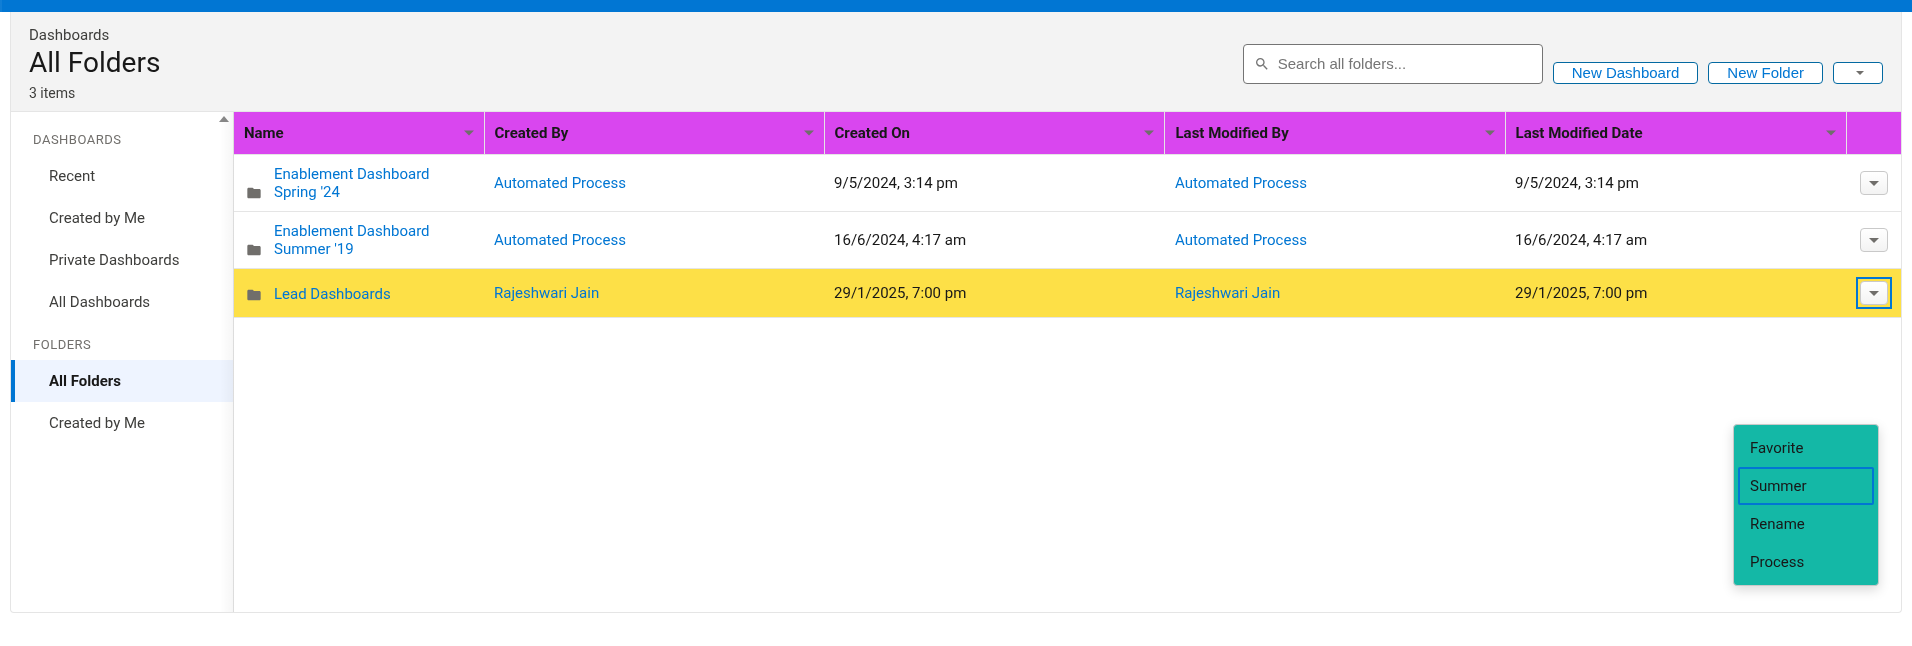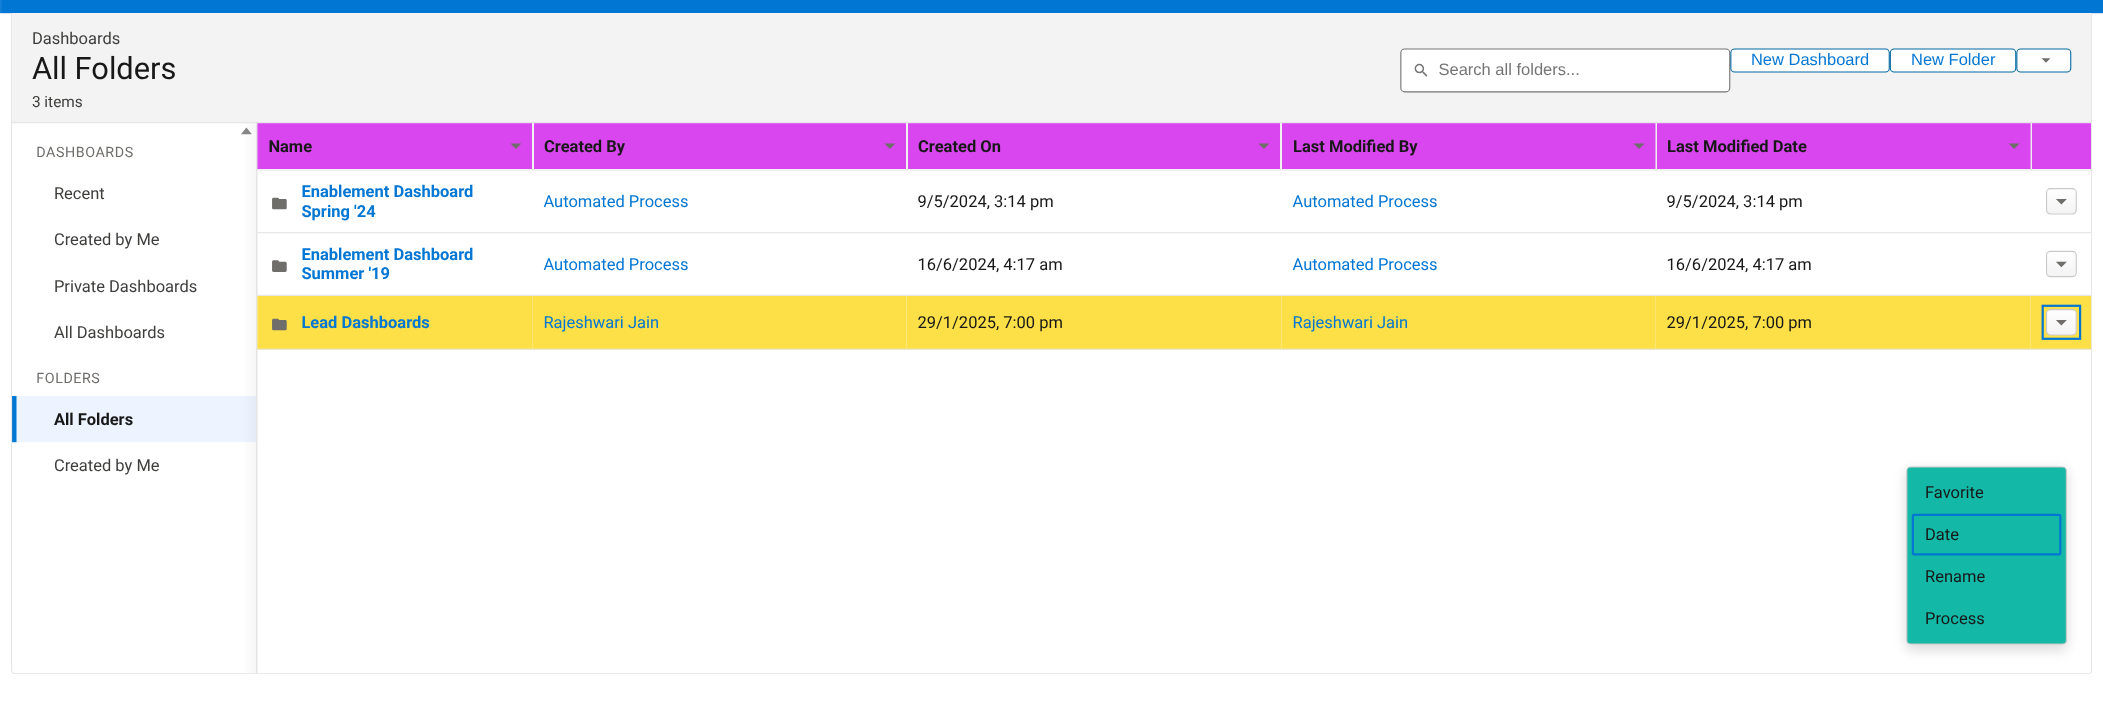--- a/index.html
+++ b/index.html
@@ -7,21 +7,21 @@
     
     .blue-bar { height: 12px; background: #0176d3; background-image: linear-gradient(90deg, rgba(255,255,255,.06) 0 2px, transparent 2px 40px); }
     
     .container { border: 1px solid #e5e5e5; border-top: none; margin: 0 10px 0 10px; border-radius: 0 0 4px 4px; overflow: visible; background:#fff; }
     
     .header { padding: 14px 18px 10px 18px; display: flex; align-items: center; justify-content: space-between; background: #f3f3f3; border-bottom: 1px solid #e5e5e5; }
     .header-left { display:flex; flex-direction:column; gap:2px; }
     .breadcrumb { font-size: 15px; color: #3e3e3c; }
     .page-title { font-size: 28px; font-weight: 400; color: #181818; }
     .item-count { font-size: 14px; color: #3e3e3c; margin-top: 4px; }
-    .header-right { display:flex; align-items:flex-start; }
+    .header-right { display:flex; align-items:flex-end; gap:10px; }
     
     .search-box { display:flex; align-items:center; border:1px solid #747474; border-radius:4px; background:#fff; padding:0 10px; height:40px; width:300px; }
     .search-box svg { width:16px; height:16px; fill:#747474; flex:none; }
     .search-box input { border:none; outline:none; font-size:15px; margin-left:8px; width:100%; background:transparent; }
     
     .hbtn { height:22px; padding:0 18px; border:1px solid #0369a1; border-radius:4px; background:#fff; color:#0176d3; font-size:15px; cursor:pointer; display:flex; align-items:center; }
     .gear-btn { width:50px; justify-content:center; gap:4px; color:#706e6b; }
     .gear-btn svg { width:18px; height:18px; fill:#706e6b; }
     
     .body { display:flex; min-height: 500px; }
@@ -34,21 +34,21 @@
     .nav-item.active { background:#eef4ff; border-left-color:#0176d3; font-weight:700; color:#181818; }
     
     .main { flex:1; overflow:visible; }
     table { width:100%; border-collapse:collapse; }
     thead th { text-align:left; font-size:15px; font-weight:700; color:#181818; padding:12px 10px; border-bottom:1px solid #e5e5e5; background:#d946ef; position:relative; border-right:1px solid #e5e5e5; }
     thead th:last-child { border-right:none; }
     thead th .chev { position:absolute; right:10px; top:50%; transform:translateY(-50%); width:0;height:0;border-left:5px solid transparent;border-right:5px solid transparent;border-top:5px solid #706e6b; }
     tbody td { padding:10px 10px; border-bottom:1px solid #e5e5e5; font-size:15px; vertical-align:middle; }
     tbody tr.selected { background:#fde047; }
     
-    .name-cell { display:flex; align-items:center; gap:10px;font-weight:bold; }
+    .name-cell { display:flex; align-items:flex-end; gap:10px; }
     .folder-icon { width:20px; height:16px; fill:#706e6b; flex:none; margin-top:4px; }
     .link { color:#0176d3; cursor:pointer; }
     
     .row-action { width:50px; text-align:center; }
     .row-action-btn { width:28px; height:24px; border:1px solid #c9c9c9; border-radius:4px; background:linear-gradient(#fff,#f3f3f3); display:inline-flex; align-items:center; justify-content:center; cursor:pointer; }
     .row-action-btn .tri { width:0;height:0;border-left:5px solid transparent;border-right:5px solid transparent;border-top:5px solid #706e6b; }
     tr.selected .row-action-wrapper { outline:2px solid #0176d3; outline-offset:0; padding:2px; display:inline-block; }
     
     .dropdown { position:absolute; right:22px; top:312px; width:146px; background:#14b8a6; border:1px solid #c9c9c9; border-radius:4px; box-shadow:0 4px 12px rgba(0,0,0,.15); z-index:10; padding:4px; }
     .dropdown-item { padding:10px 12px; font-size:15px; cursor:pointer; border-radius:2px; }
@@ -165,20 +165,20 @@
             <td>29/1/2025, 7:00 pm</td>
             <td class="row-action"><span class="row-action-wrapper"><span class="row-action-btn">
                     <span class="tri"></span>
                   </span></span></td>
           </tr>
         </tbody>
       </table>
 
       <div class="dropdown">
         <div class="dropdown-item">Favorite</div>
-        <div class="dropdown-item hl">Date</div>
+        <div class="dropdown-item hl">Summer</div>
         <div class="dropdown-item">Rename</div>
         <div class="dropdown-item">Process</div>
       </div>
 
     </div>
   </div>
 </div>
 
 </body></html>

